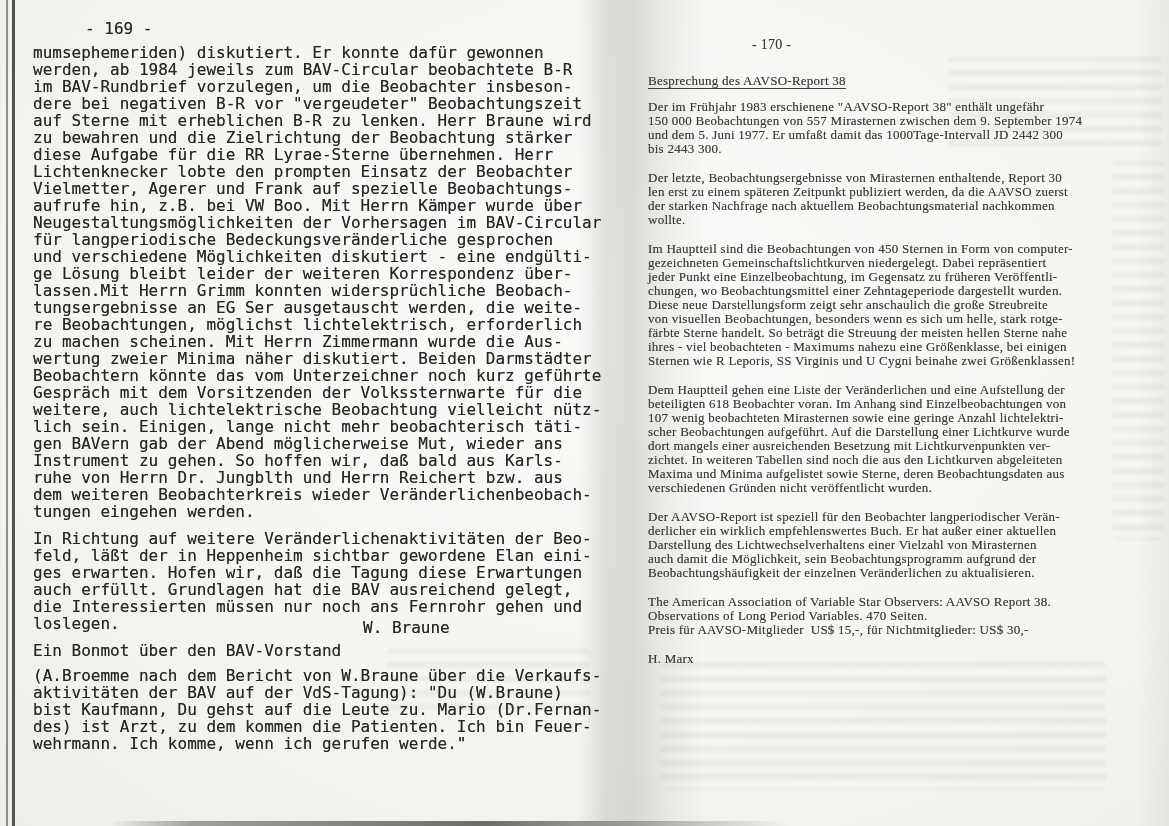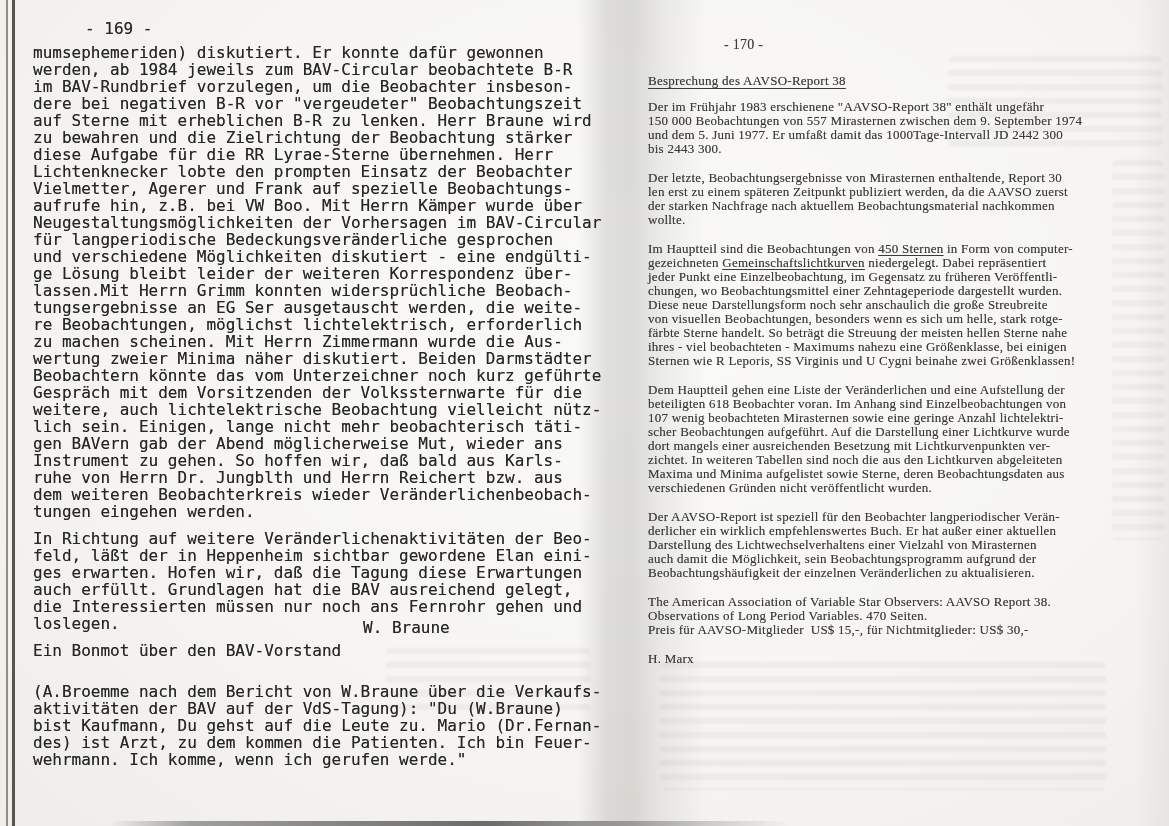--- a/index.html
+++ b/index.html
@@ -46,45 +46,45 @@
       rgba(105,105,98,0) 6px, rgba(105,105,98,0) 14px);
     filter:blur(1.3px);opacity:.6;border-radius:6px;
   }
   .ghost.g1{left:948px;top:56px;width:214px;height:92px;}
   .ghost.g2{left:660px;top:662px;width:446px;height:128px;}
   .ghost.g3{left:386px;top:648px;width:204px;height:66px;}
   .ghost.g4{left:1112px;top:160px;width:52px;height:380px;}
 
   .page{position:absolute;}
   .line{white-space:pre;}
-  .page .ul{text-decoration:underline;text-underline-offset:2px;}
+  .page .ul{text-underline-offset:2px;}
 
   
   .page.left{
     left:33px;top:20px;width:575px;
     color:var(--ink_left,#262624);
     font-size:16px;line-height:17px;
     text-shadow:0 0 .4px rgba(38,38,36,.6);
   }
   .page.left .pagenum{margin-left:52px;margin-bottom:7px;}
   .page.left .block + .block{margin-top:10px;}
   .page.left .block.signature{margin-top:-13px;margin-left:330px;}
   .page.left .block.heading{margin-top:6px;}
   .page.left .block.heading .line{text-underline-offset:3px;}
-  .page.left .blocks > .block:last-child{margin-top:24px;}
+  .page.left .blocks > .block:last-child{margin-top:8px;}
 
   
   .page.right{
     left:648px;top:38px;width:478px;
     color:var(--ink_right,#3a3a38);
     font-family:"Liberation Serif","DejaVu Serif",serif;
     font-size:13px;line-height:14px;letter-spacing:.25px;
     text-shadow:0 0 .3px rgba(58,58,56,.5);
   }
-  .page.right .pagenum{margin-left:76px;margin-bottom:22px;font-size:14px;}
+  .page.right .pagenum{margin-left:104px;margin-bottom:22px;font-size:14px;}
   .page.right .block + .block{margin-top:15px;}
   .page.right .block.heading .line{text-decoration:underline;text-underline-offset:3px;}
   .page.right .block.heading{margin-bottom:-3px;}
 </style>
 </head>
 <body>
 
 <div class="scan-root">
   <div class="paper"></div>
   <div class="gutter"></div>
@@ -170,21 +170,21 @@
           <div class="line">Der letzte, Beobachtungsergebnisse von Mirasternen enthaltende, Report 30</div>
           <div class="line">len erst zu einem späteren Zeitpunkt publiziert werden, da die AAVSO zuerst</div>
           <div class="line">der starken Nachfrage nach aktuellem Beobachtungsmaterial nachkommen</div>
           <div class="line">wollte.</div>
         </div>
         <div class="block paragraph">
           <div class="line">Im Hauptteil sind die Beobachtungen von <span class="ul">450 Sternen</span> in Form von computer-</div>
           <div class="line">gezeichneten <span class="ul">Gemeinschaftslichtkurven</span> niedergelegt. Dabei repräsentiert</div>
           <div class="line">jeder Punkt eine Einzelbeobachtung, im Gegensatz zu früheren Veröffentli-</div>
           <div class="line">chungen, wo Beobachtungsmittel einer Zehntageperiode dargestellt wurden.</div>
-          <div class="line">Diese neue Darstellungsform noch sehr anschaulich die große Streubreite</div>
+          <div class="line">Diese neue Darstellungsform zeigt sehr anschaulich die große Streubreite</div>
           <div class="line">von visuellen Beobachtungen, besonders wenn es sich um helle, stark rotge-</div>
           <div class="line">färbte Sterne handelt. So beträgt die Streuung der meisten hellen Sterne nahe</div>
           <div class="line">ihres - viel beobachteten - Maximums nahezu eine Größenklasse, bei einigen</div>
           <div class="line">Sternen wie R Leporis, SS Virginis und U Cygni beinahe zwei Größenklassen!</div>
         </div>
         <div class="block paragraph">
           <div class="line">Dem Hauptteil gehen eine Liste der Veränderlichen und eine Aufstellung der</div>
           <div class="line">beteiligten 618 Beobachter voran. Im Anhang sind Einzelbeobachtungen von</div>
           <div class="line">107 wenig beobachteten Mirasternen sowie eine geringe Anzahl lichtelektri-</div>
           <div class="line">scher Beobachtungen aufgeführt. Auf die Darstellung einer Lichtkurve wurde</div>

